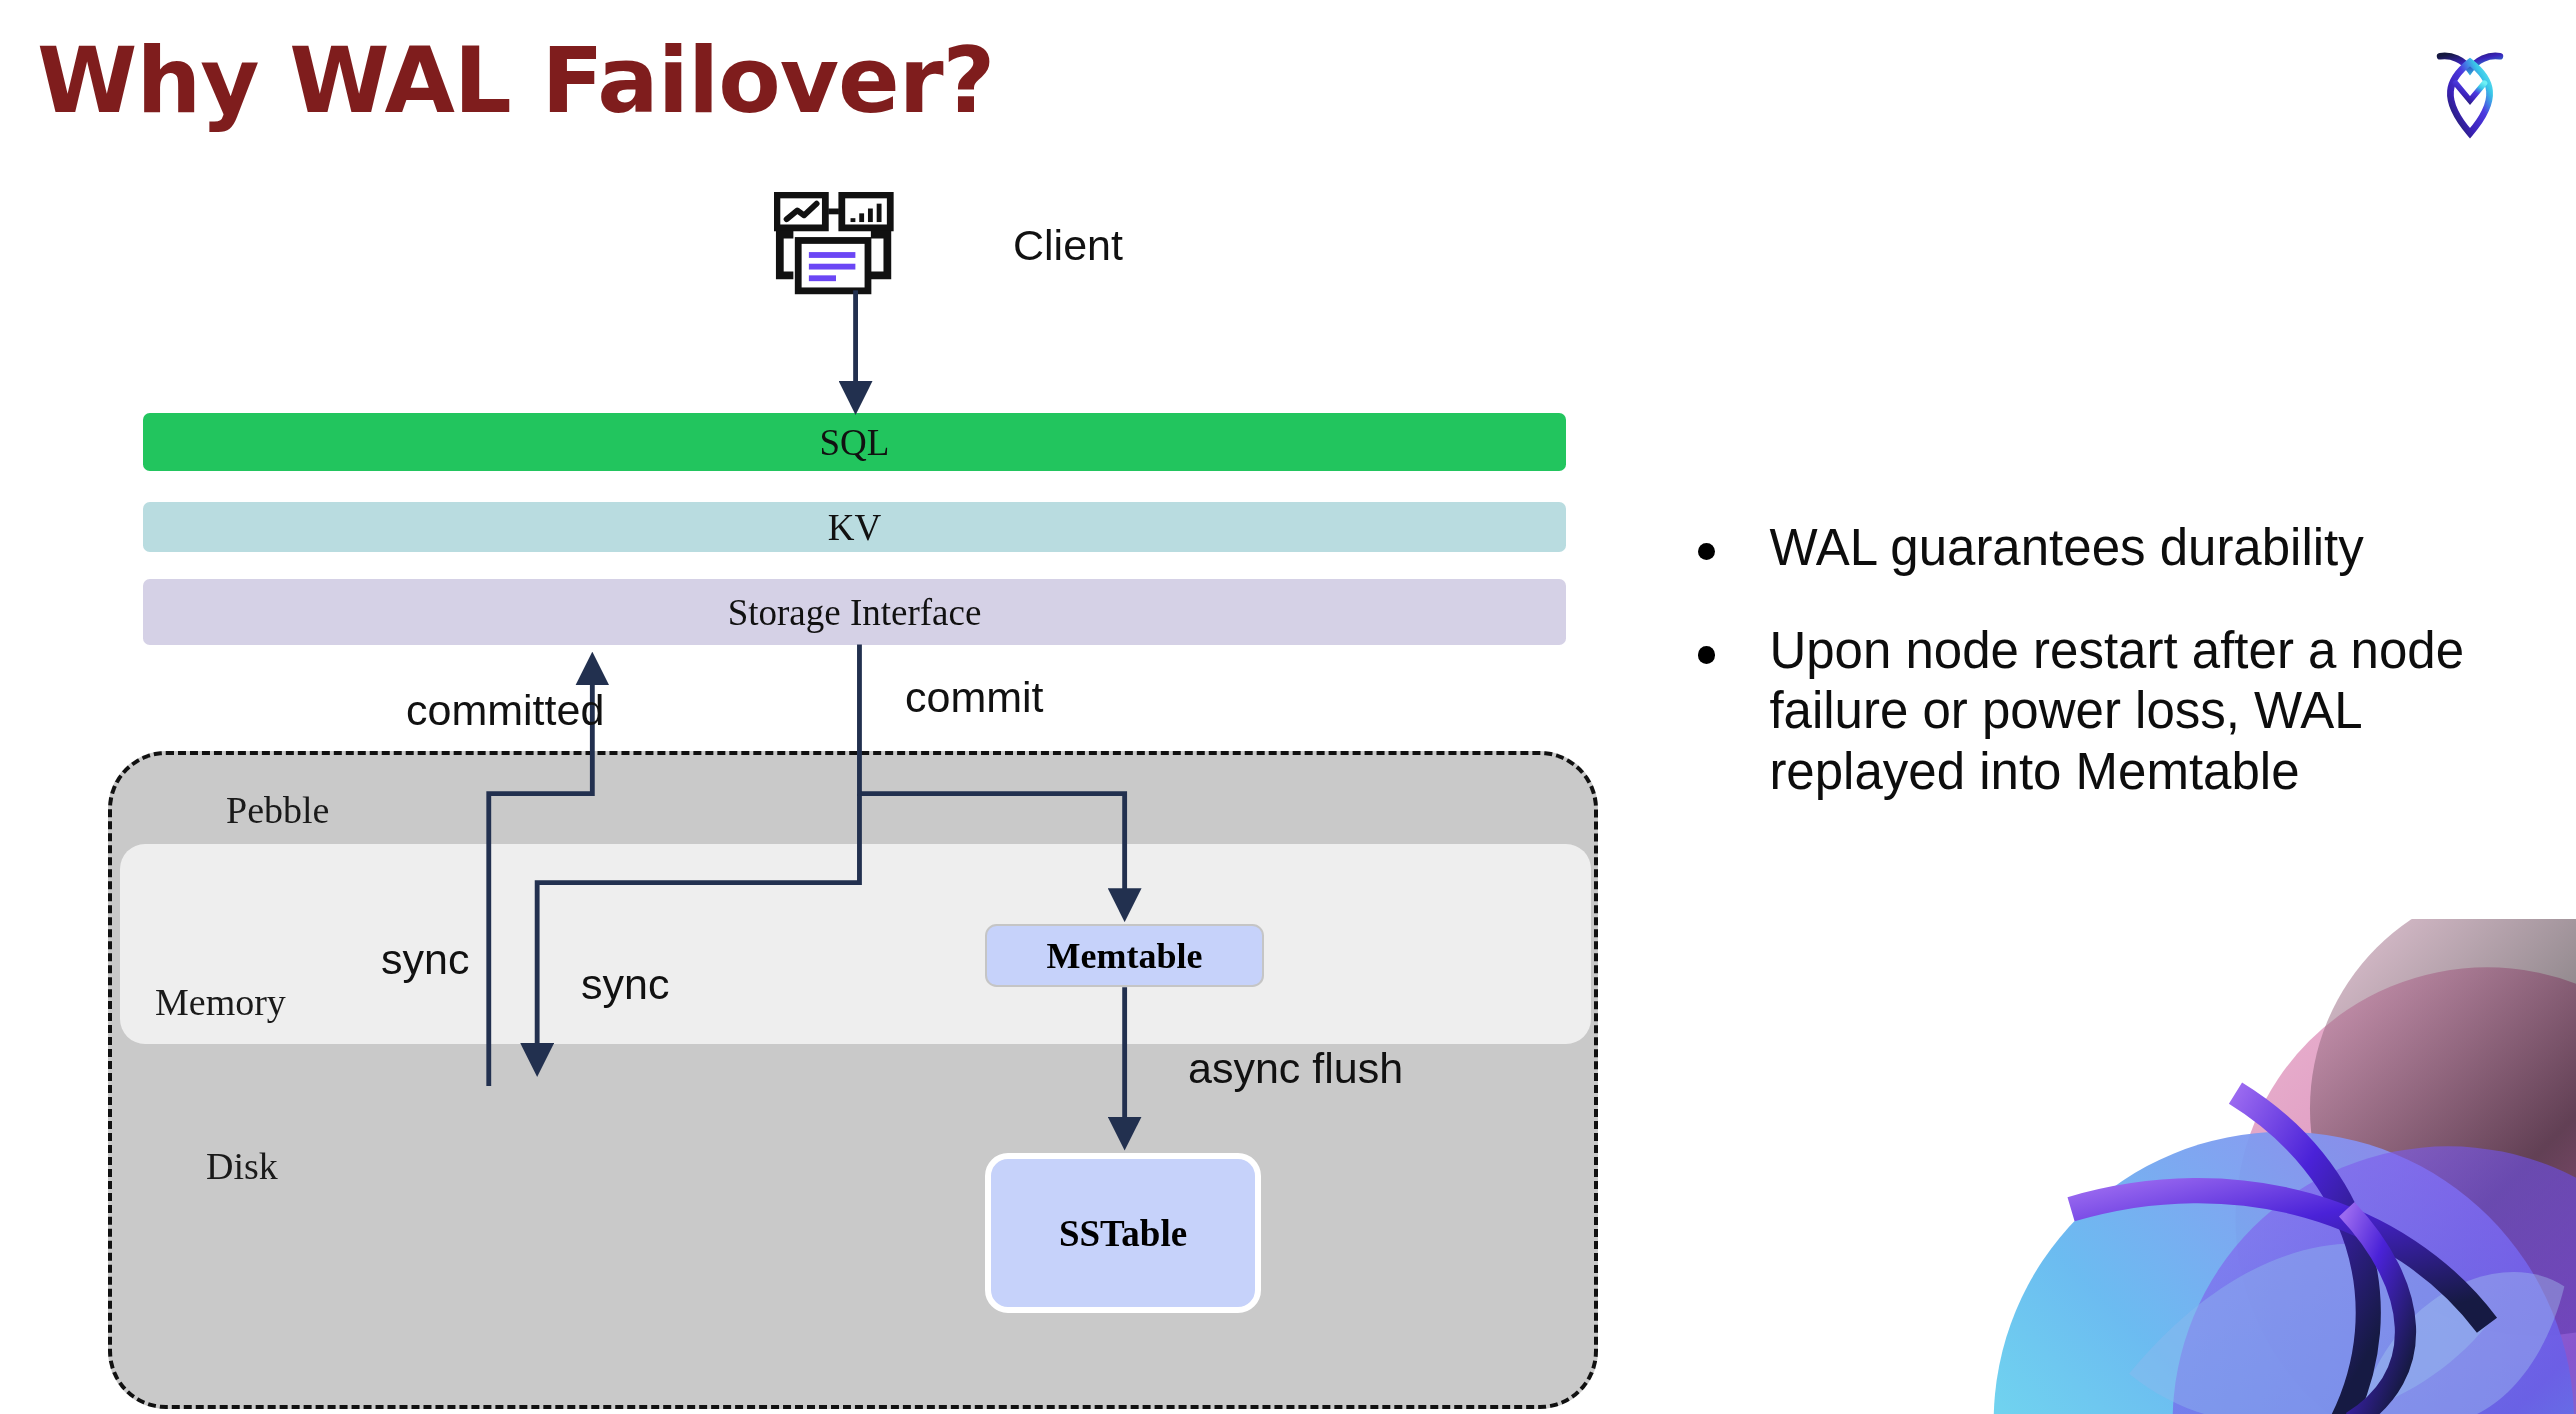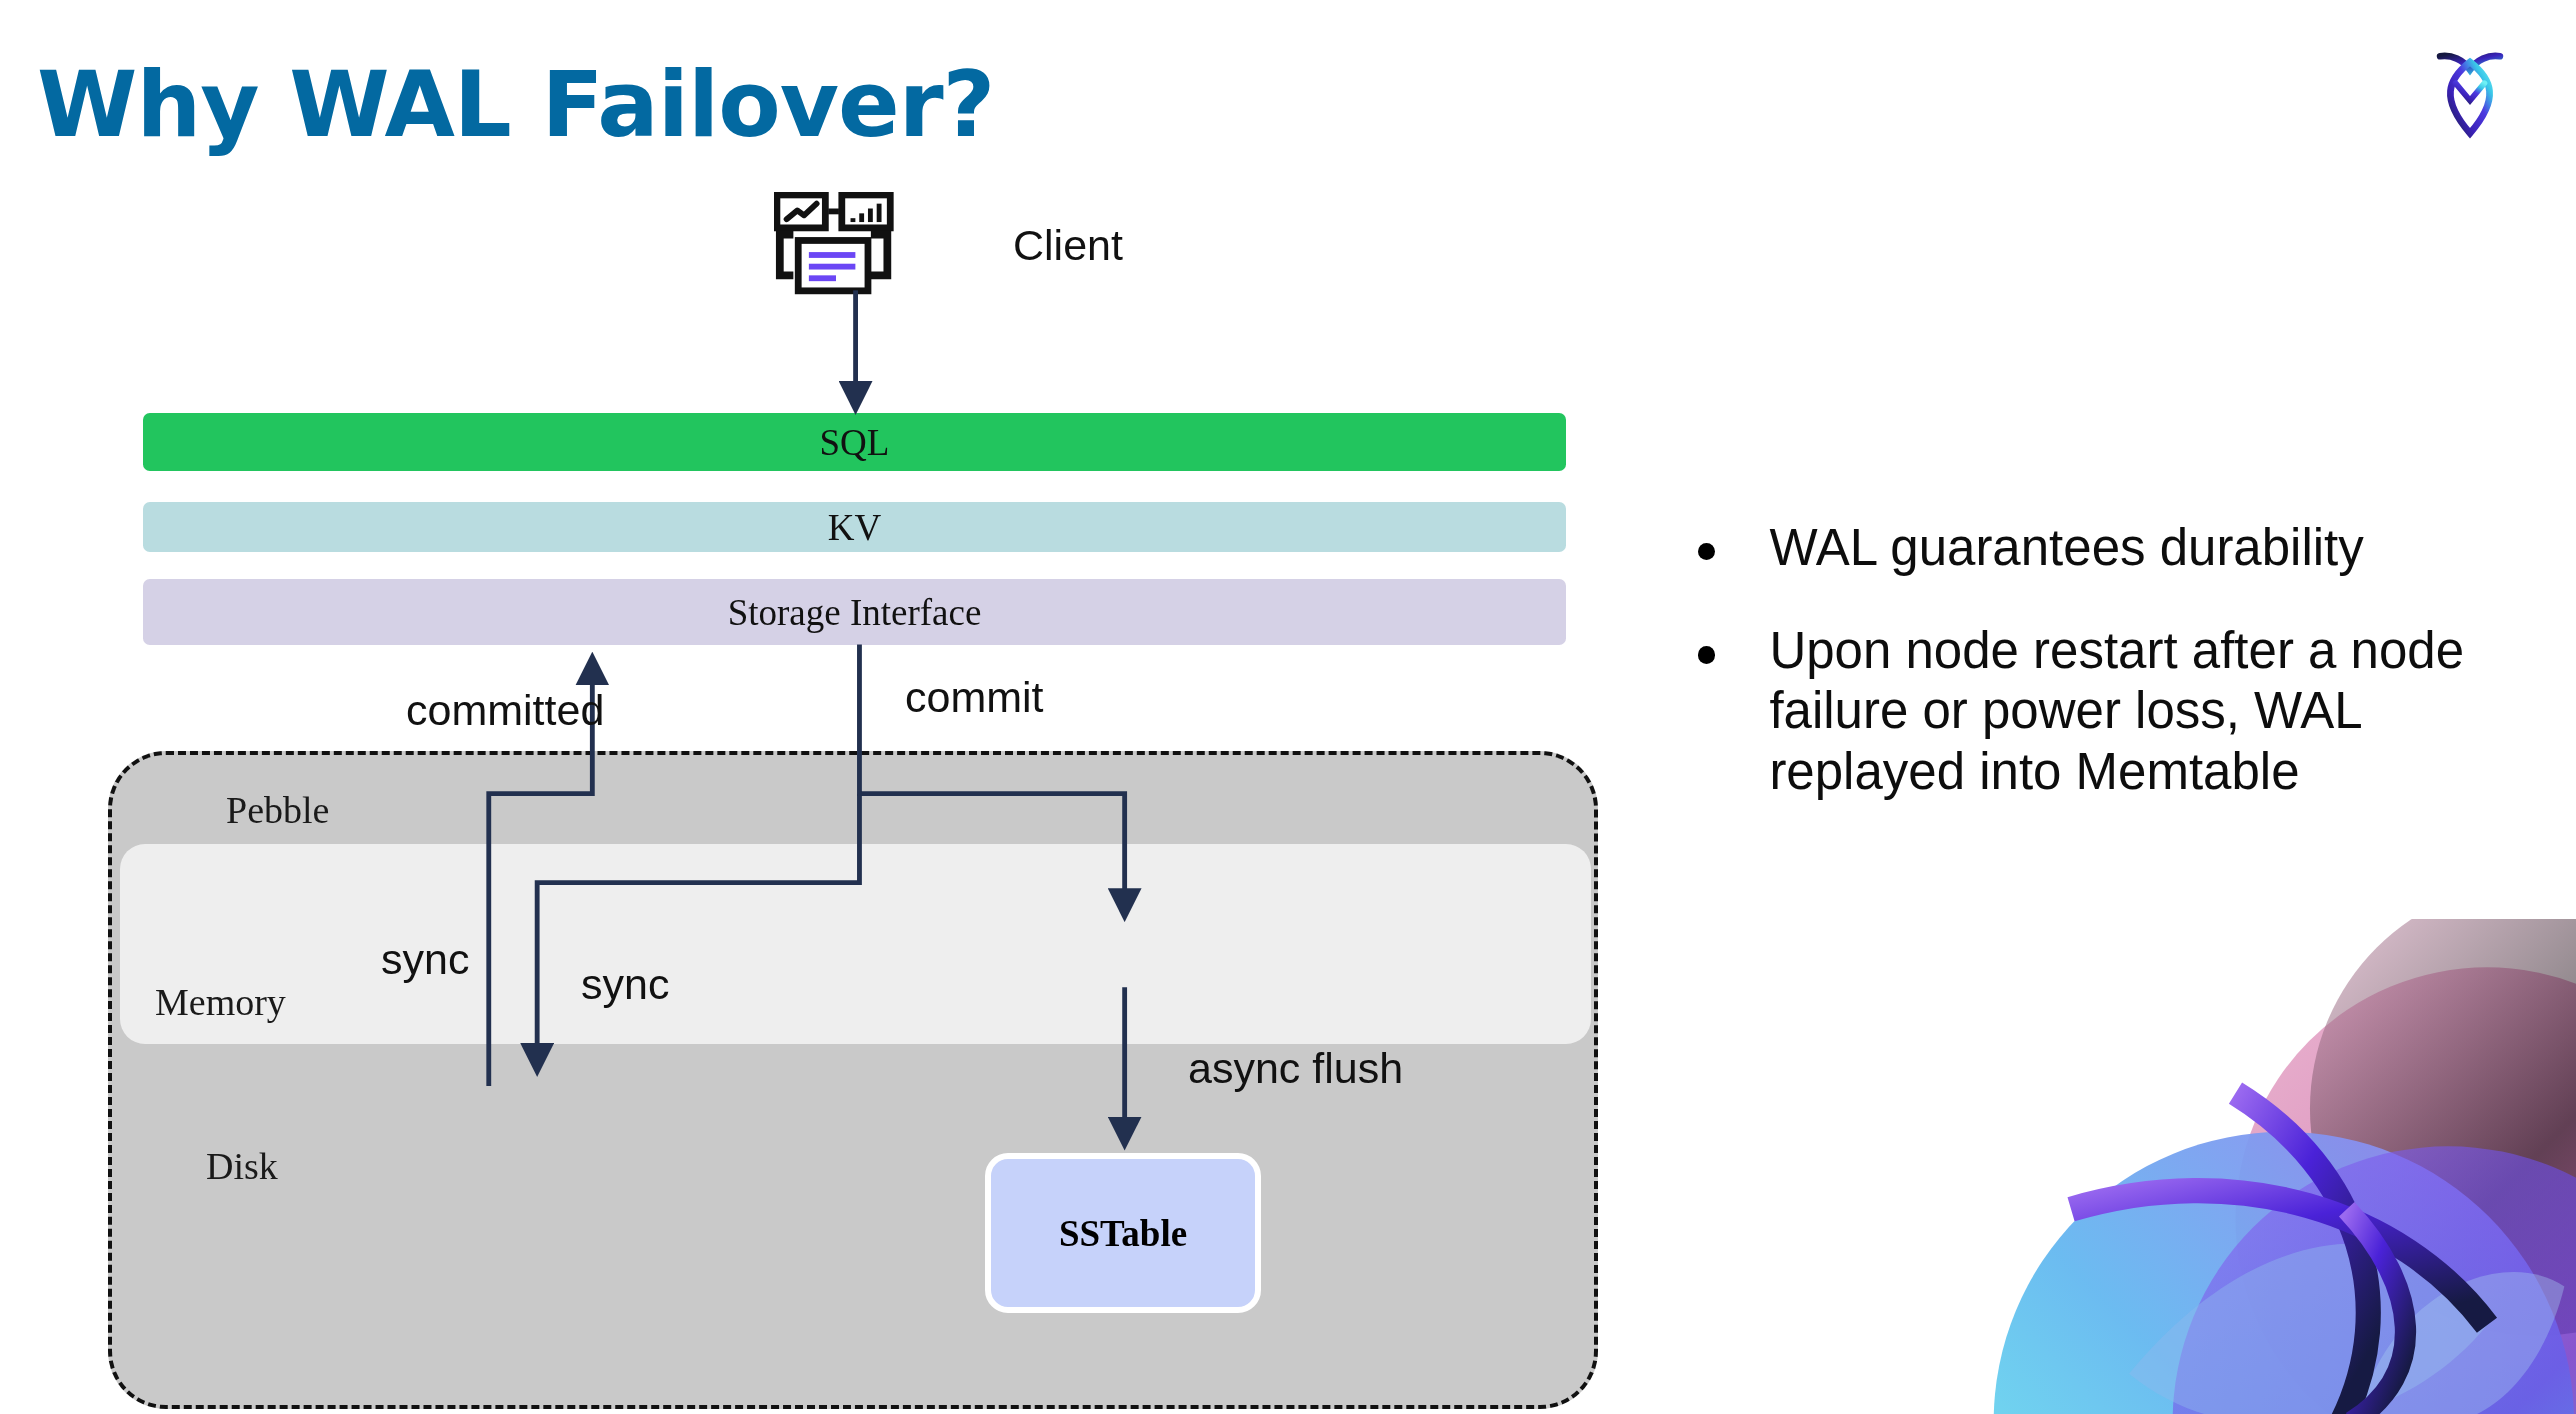--- a/index.html
+++ b/index.html
@@ -5,21 +5,21 @@
   html,body{margin:0;padding:0;background:#ffffff;}
   body{
     width:2576px;height:1415px;position:relative;overflow:hidden;
     font-family:"Liberation Sans",sans-serif;
   }
   
   #slide-title{
     position:absolute;left:37px;top:33px;
     font-family:"DejaVu Sans",sans-serif;
     font-weight:bold;font-size:91px;line-height:1.05;
-    letter-spacing:-1px;color:#0369a1;white-space:nowrap;margin-top:24px;
+    letter-spacing:-1px;color:#7f1d1d;white-space:nowrap;
   }
   
   #logo{position:absolute;left:2417px;top:33px;width:106px;height:111px;}
   
   #corner-art{position:absolute;left:1945px;top:919px;width:639px;height:503px;pointer-events:none;}
   
   #diagram{position:absolute;left:0;top:0;width:1626px;height:1415px;}
   .layer-bar{
     position:absolute;display:flex;align-items:center;justify-content:center;
     font-family:"Liberation Serif",serif;font-size:37px;color:#111111;
@@ -221,20 +221,21 @@
 
         <path d="M888,666 L888,820 L1162,820 L1162,944" marker-end="url(#arw)"></path>
 
         <path d="M888,820 L888,912 L555,912 L555,1104" marker-end="url(#arw)"></path>
 
         <path d="M1162,1020 L1162,1180" marker-end="url(#arw)"></path>
       </g>
     </svg>
   </div>
 
+  <div class="node-box" id="node-memtable">Memtable</div>
   <div class="node-box" id="node-sstable">SSTable</div>
 
   <div class="edge-label" id="lbl-client">Client</div>
   <div class="edge-label" id="lbl-committed">committed</div>
   <div class="edge-label" id="lbl-commit">commit</div>
   <div class="edge-label" id="lbl-sync-left">sync</div>
   <div class="edge-label" id="lbl-sync-right">sync</div>
   <div class="edge-label" id="lbl-asyncflush">async flush</div>
 </div>
 

